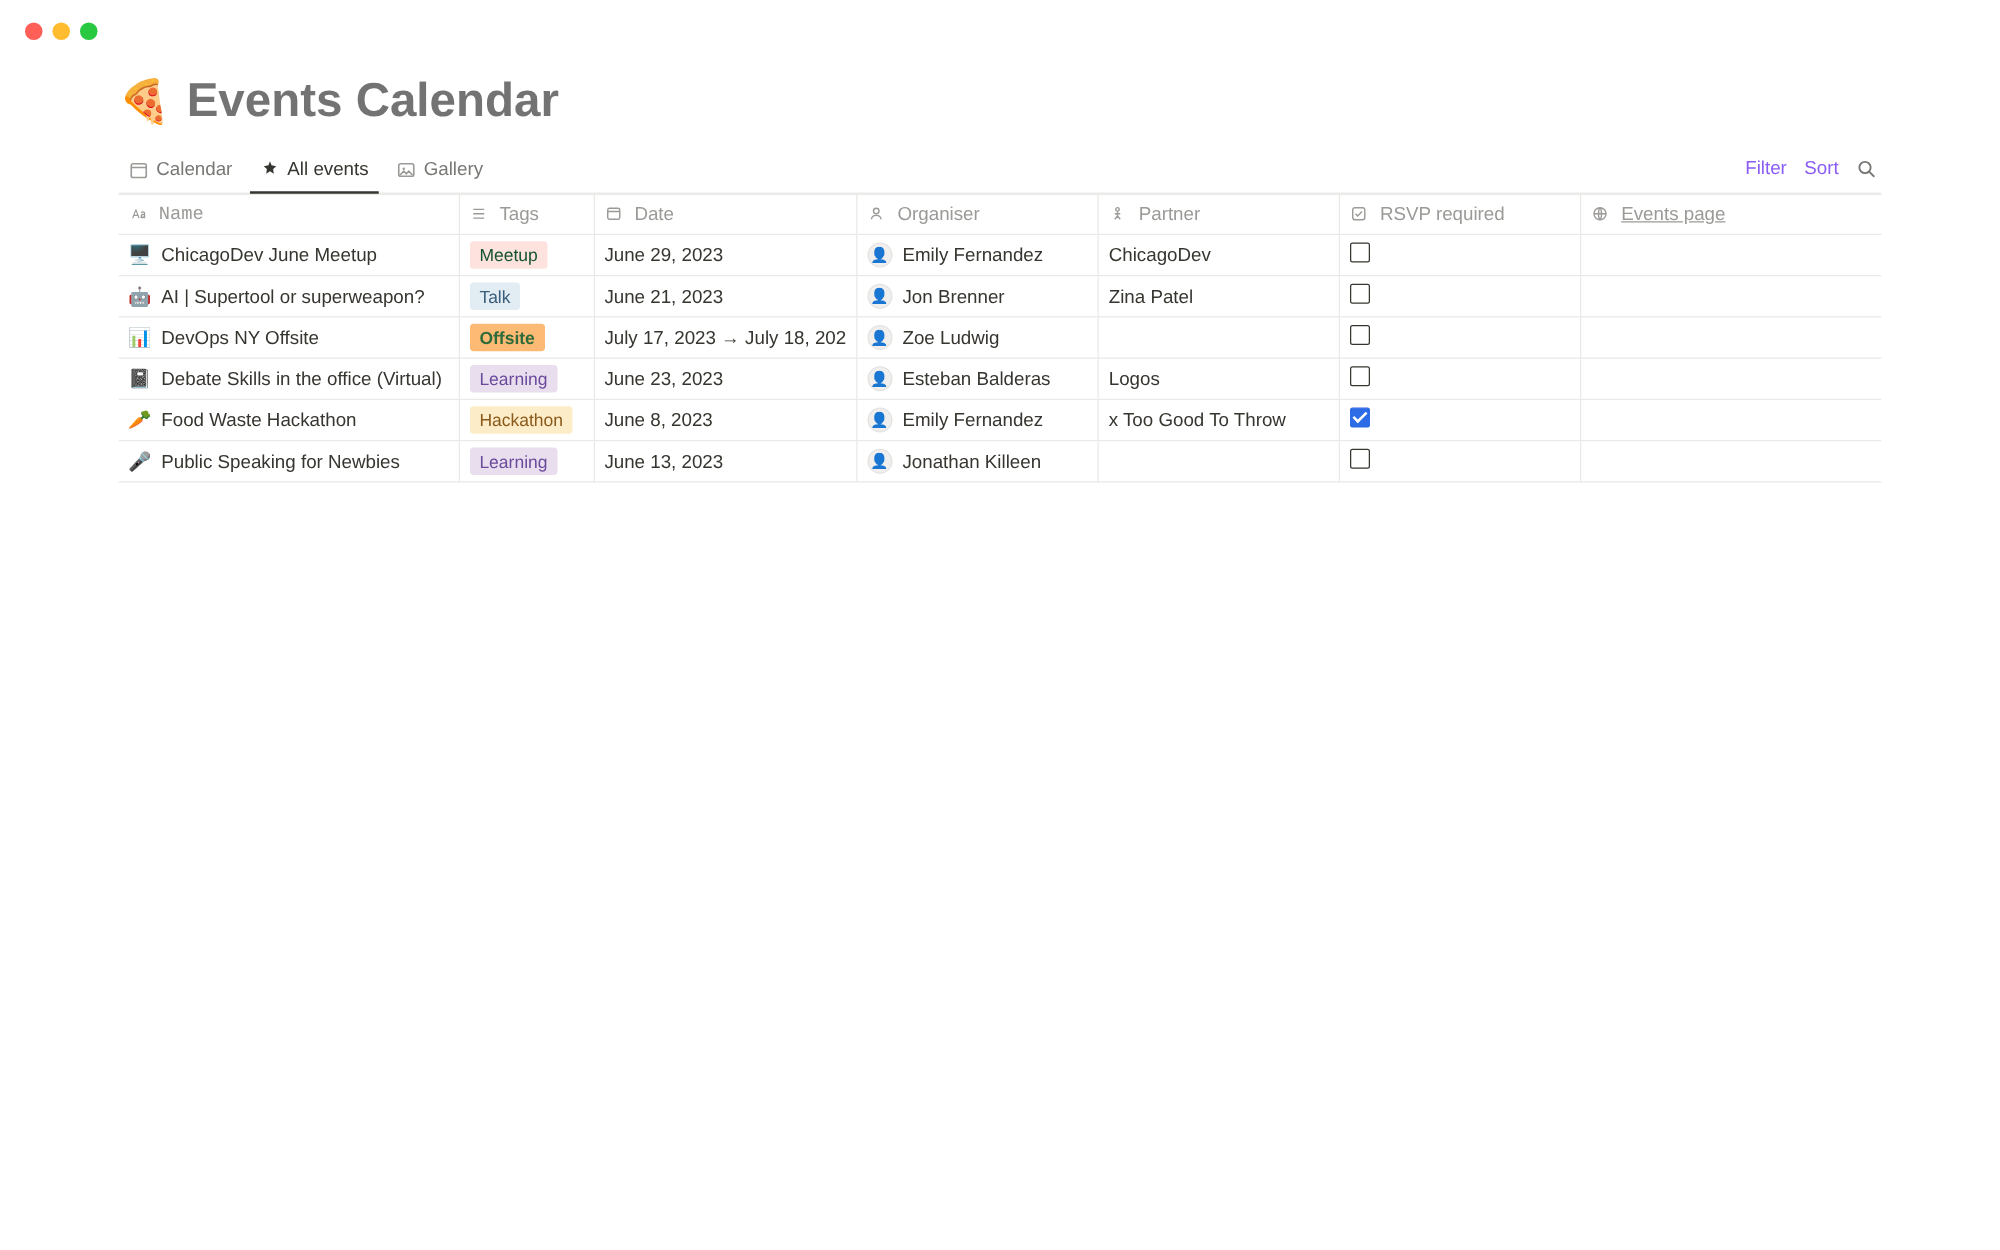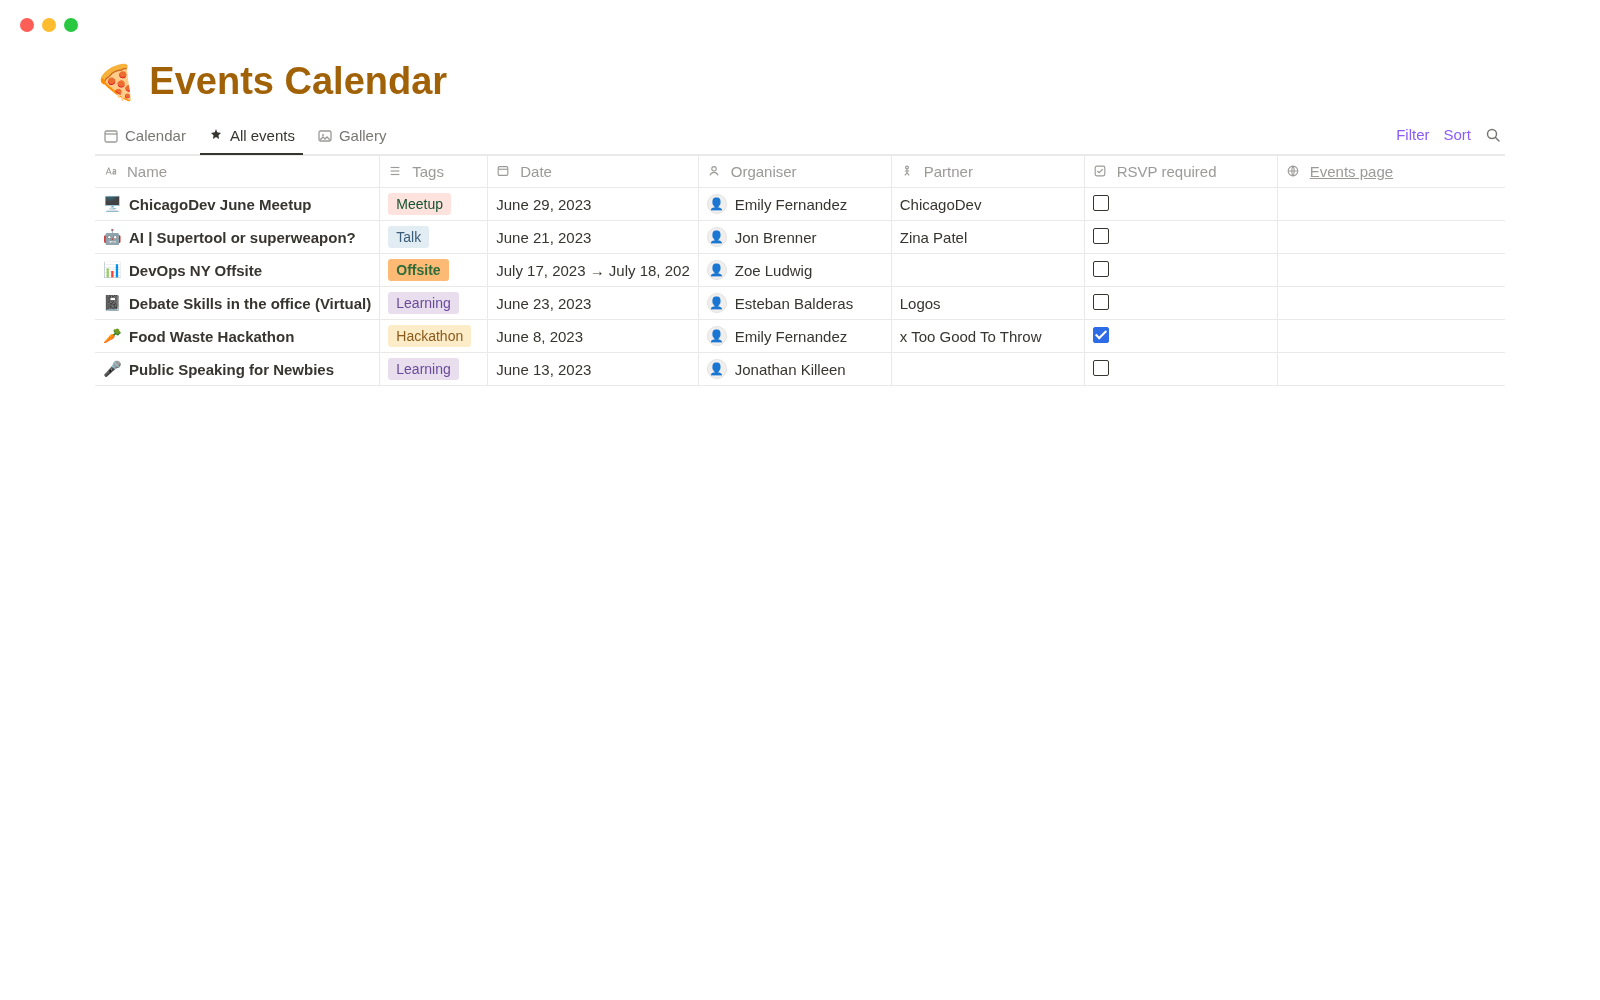--- a/index.html
+++ b/index.html
@@ -33,21 +33,21 @@
       margin-top: 10px;
       margin-bottom: 18px;
     }
     .page-icon {
       font-size: 34px;
       line-height: 1;
     }
     .page-title {
       font-size: 38px;
       font-weight: 700;
-      color: #a16207;
+      color: #737373;
     }
 
     .views-bar {
       display: flex;
       align-items: center;
       border-bottom: 1px solid #e9e9e7;
       position: relative;
     }
     .view-tabs {
       display: flex;
@@ -109,21 +109,21 @@
       color: #9b9a97;
       font-weight: 400;
       padding: 6px 8px;
       background: #fff;
     }
     .table thead th .th-inner {
       display: flex;
       align-items: center;
       gap: 8px;
     }
-    .col-name { width: 272px; }
+    .col-name { width: 272px; font-family: Liberation Mono, monospace; }
     .col-tags { width: 108px; }
     .col-date { width: 193px; }
     .col-org { width: 193px; }
     .col-partner { width: 193px; }
     .col-rsvp { width: 193px; }
     .col-events { width: auto; }
 
     .table tbody td {
       padding: 5px 8px;
       color: #37352f;
@@ -139,21 +139,21 @@
     }
 
     .name-cell {
       display: flex;
       align-items: center;
       gap: 8px;
       white-space: nowrap;
       overflow: hidden;
     }
     .row-emoji { font-size: 15px; width: 18px; text-align: center; }
-    .row-title { font-weight: 700; }
+    .row-title { font-weight: 400; }
 
     .tag {
       display: inline-block;
       padding: 2px 8px;
       border-radius: 3px;
       font-size: 14px;
       line-height: 18px;
     }
     .tag-meetup   { background: #fde2dd; color: #14532d; }
     .tag-talk     { background: #e2ecf3; color: #3a5e7a; }

